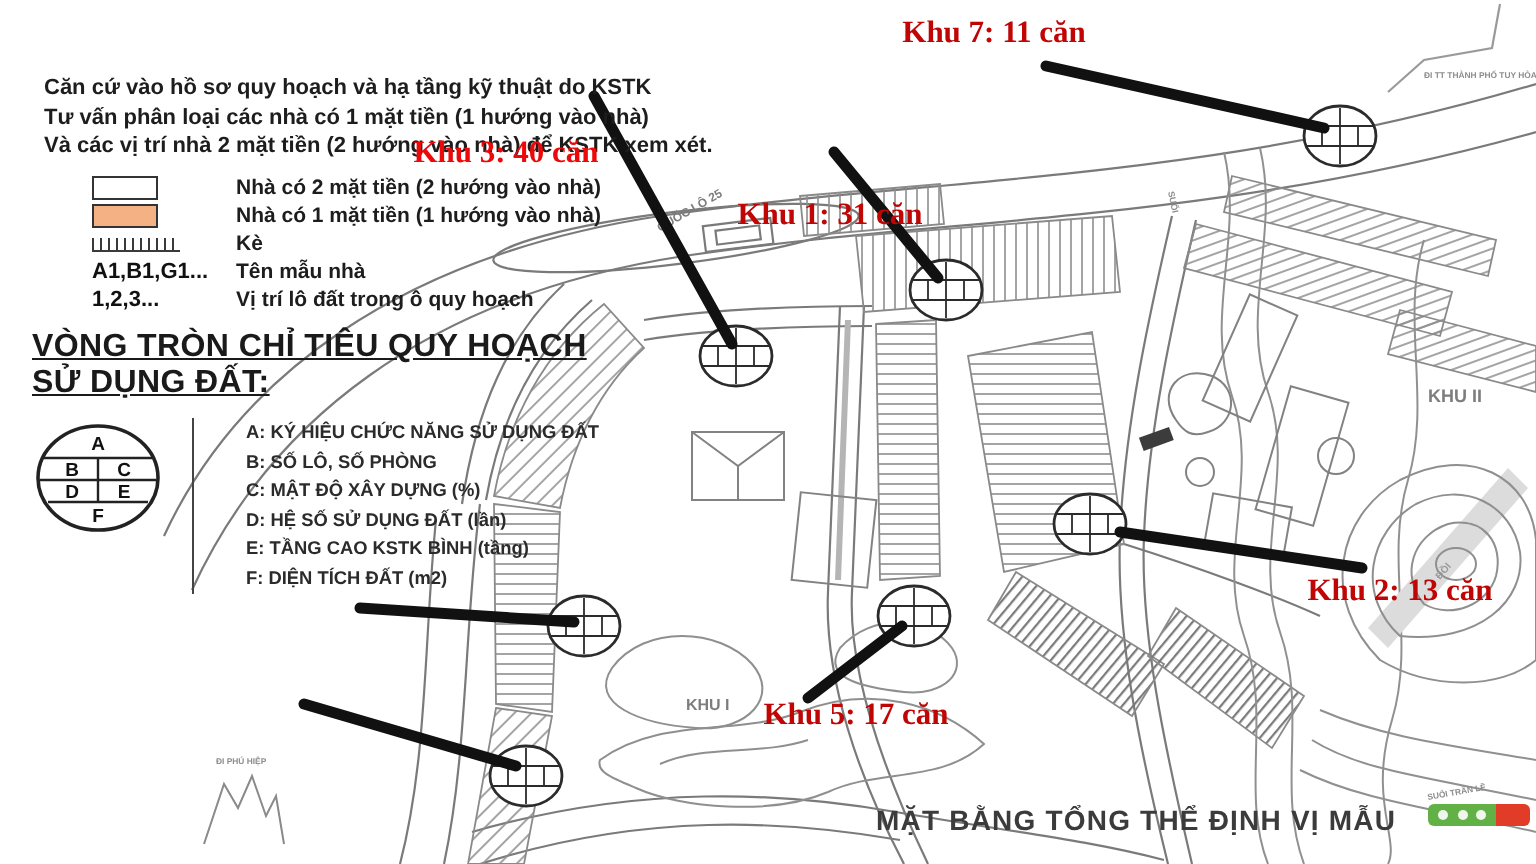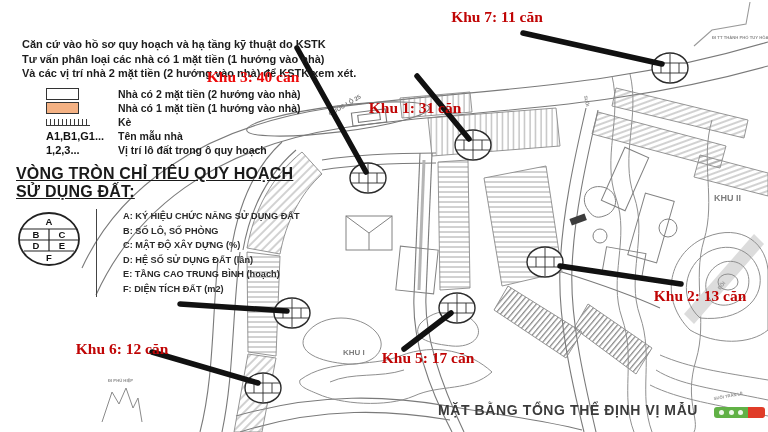--- a/index.html
+++ b/index.html
@@ -26,21 +26,21 @@
                            color:#1a1a1a;letter-spacing:0.2px;}
   #circle-legend .cl-body{display:flex;margin-top:8px;}
   #circle-legend .cl-items{border-left:1.4px solid #444;padding-left:26px;margin-left:10px;
                            font-size:9.2px;font-weight:bold;line-height:14.6px;color:#2b2b2b;}
   
   .khu-label{position:absolute;z-index:4;transform:translateX(-50%);white-space:nowrap;
              font-family:"Liberation Serif",serif;font-weight:bold;font-size:15.5px;
              color:var(--label-red);}
   .khu-label.bright{color:var(--label-red-bright);margin-top:39px;}
   
-  #footer-bar{left:438px;top:402px;display:flex;align-items:flex-end;z-index:4;}
+  #footer-bar{left:438px;top:402px;display:flex;align-items:flex-start;z-index:4;}
   #footer-title{font-size:14px;font-weight:bold;color:#3b3b3b;letter-spacing:0.6px;
                 white-space:nowrap;}
   #brand-logo{display:flex;margin-left:16px;}
   #brand-logo .green-seg{width:34px;height:11px;background:var(--logo-green);
       border-radius:3px 0 0 3px;display:flex;align-items:center;justify-content:space-evenly;}
   #brand-logo .dot{width:5px;height:5px;border-radius:50%;background:#fff;opacity:0.9;}
   #brand-logo .red-seg{width:17px;height:11px;background:var(--logo-red);border-radius:0 3px 3px 0;}
 </style>
 </head>
 <body>
@@ -219,31 +219,30 @@
           <text x="20" y="40">D</text>
           <text x="46" y="40">E</text>
           <text x="33" y="52">F</text>
         </g>
       </svg>
       <div class="cl-items">
         <div>A: KÝ HIỆU CHỨC NĂNG SỬ DỤNG ĐẤT</div>
         <div>B: SỐ LÔ, SỐ PHÒNG</div>
         <div>C: MẬT ĐỘ XÂY DỰNG (%)</div>
         <div>D: HỆ SỐ SỬ DỤNG ĐẤT (lần)</div>
-        <div>E: TẦNG CAO TRUNG BÌNH (hoạch)</div>
+        <div>E: TẦNG CAO KSTK BÌNH (tầng)</div>
         <div>F: DIỆN TÍCH ĐẤT (m2)</div>
       </div>
     </div>
   </div>
 
   <div class="khu-label bright" style="left:253px;top:29px;">Khu 3: 40 căn</div>
   <div class="khu-label" style="left:497px;top:8px;">Khu 7: 11 căn</div>
   <div class="khu-label" style="left:415px;top:55px;margin-top:44px;">Khu 1: 31 căn</div>
   <div class="khu-label" style="left:700px;top:287px;">Khu 2: 13 căn</div>
-  <div class="khu-label" style="left:122px;top:340px;">Khu 6: 12 căn</div>
   <div class="khu-label" style="left:428px;top:349px;">Khu 5: 17 căn</div>
 
   <div id="footer-bar" class="overlay">
     <span id="footer-title">MẶT BẰNG TỔNG THỂ  ĐỊNH VỊ MẪU</span>
     <span id="brand-logo">
       <span class="green-seg">
         <span class="dot"></span>
         <span class="dot"></span>
         <span class="dot"></span>
       </span>

